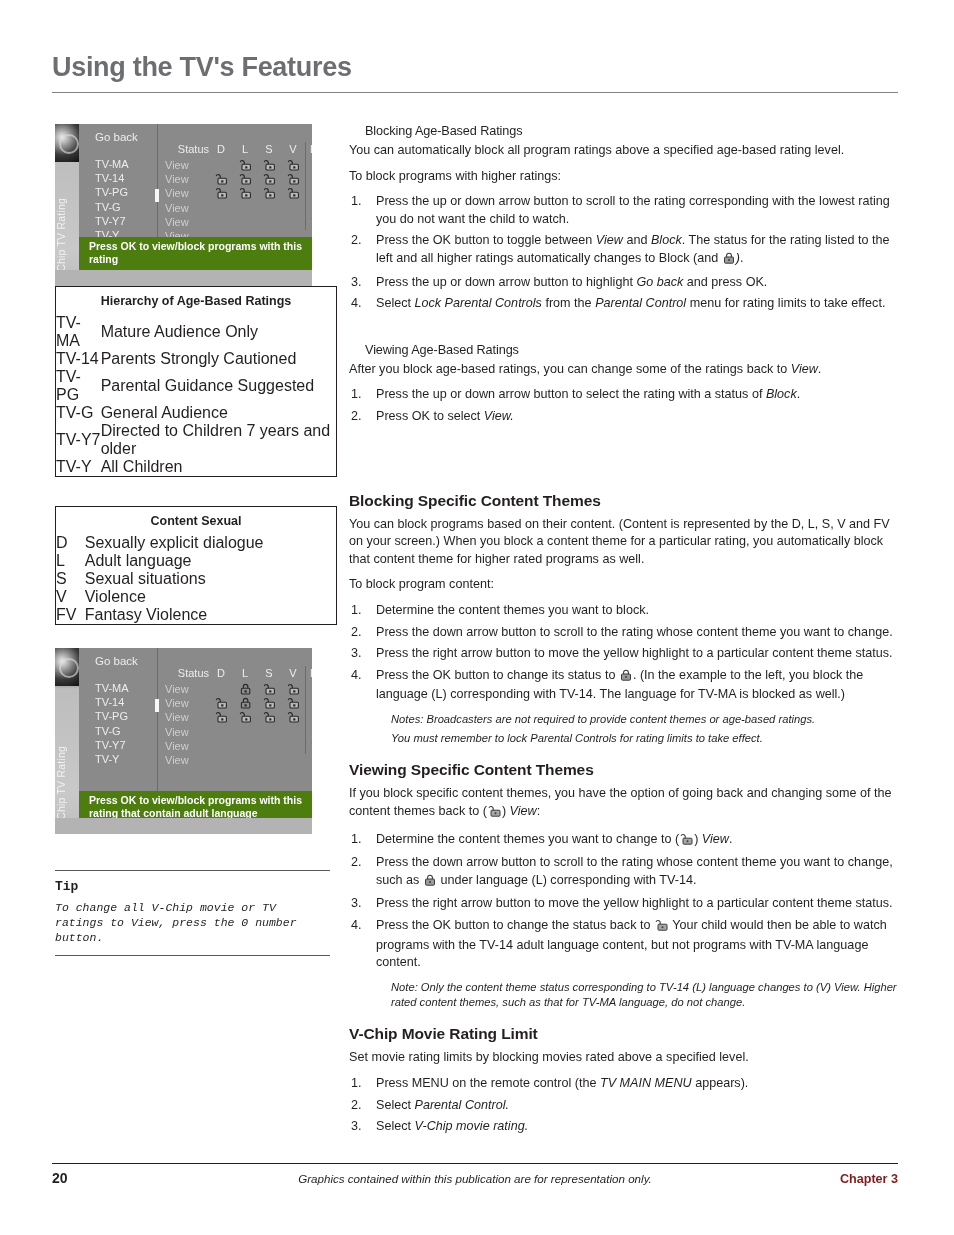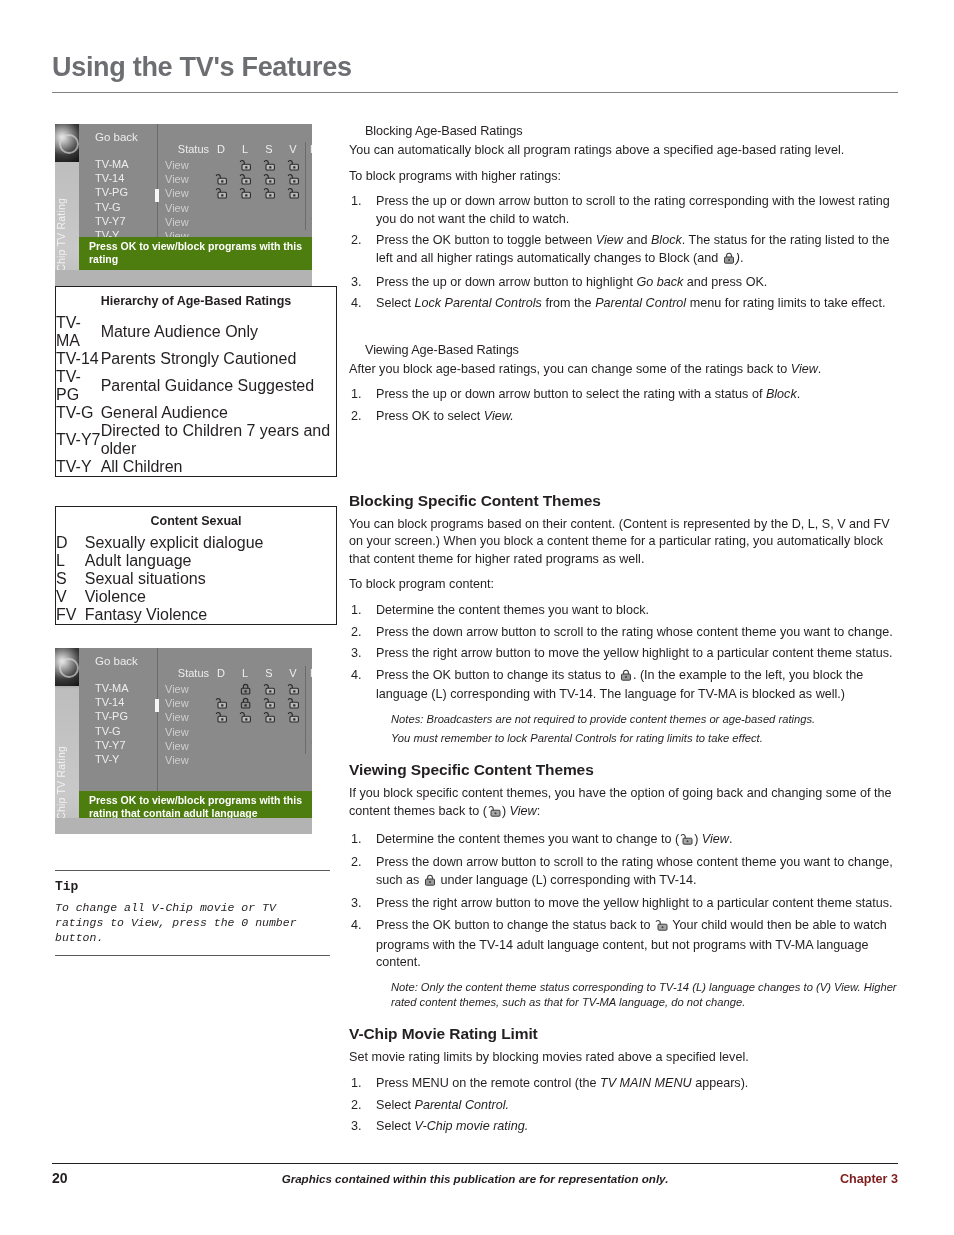--- a/index.html
+++ b/index.html
@@ -150,21 +150,21 @@
 
   
   .footer-rule {
     position: absolute; left: 52px; top: 1163px; width: 846px; height: 1px;
     background: #231f20;
   }
   .footer { position: absolute; left: 52px; top: 1170px; width: 846px; height: 20px; }
   .f-page { position: absolute; left: 0; top: 0; font-size: 14px; font-weight: bold; }
   .f-center {
     position: absolute; left: 0; right: 0; top: 2px; text-align: center;
-    font-size: 11.6px; font-style: italic; font-weight: bold;
+    font-size: 11.6px; font-style: italic;
   }
   .f-chapter {
     position: absolute; right: 0; top: 2px; font-size: 12.6px;
     font-weight: bold; color: #7f1d1d;
   }
 </style>
 </head>
 <body>
 
 <div class="page">

